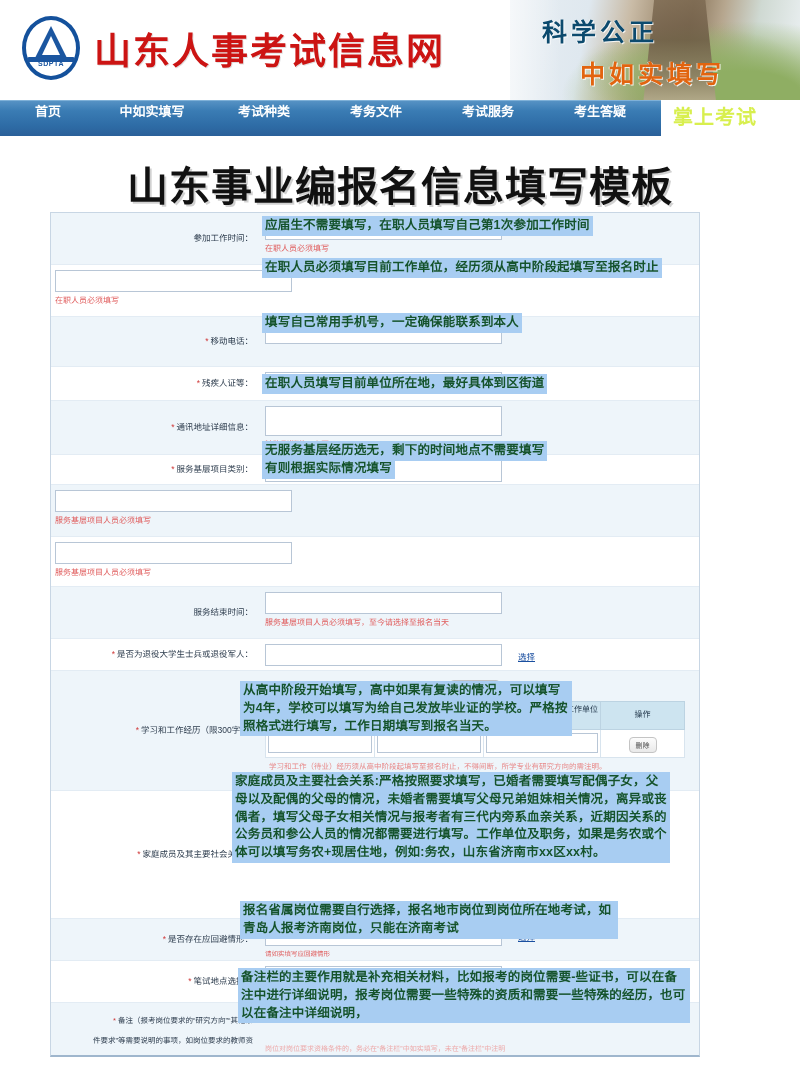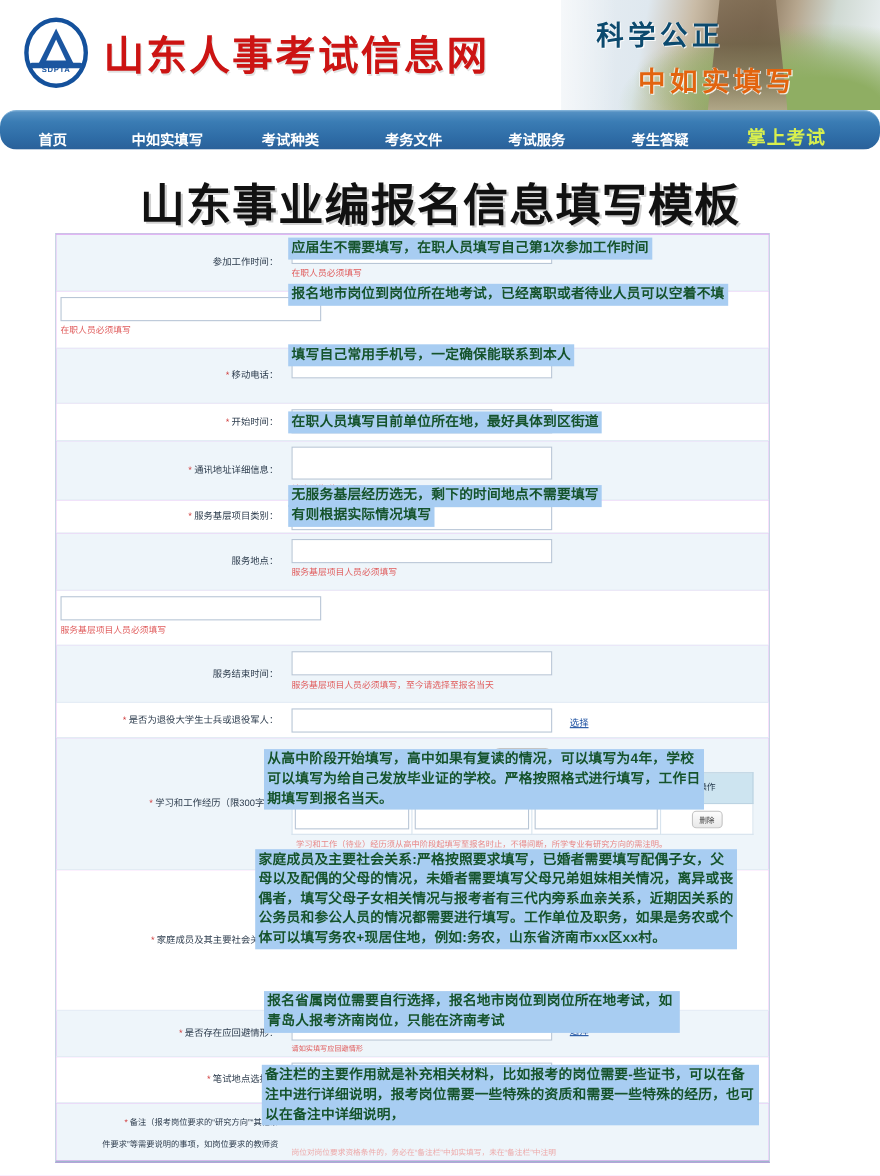--- a/index.html
+++ b/index.html
@@ -76,53 +76,52 @@
   .logo-text{
     margin-left:14px;
     font-family:"DejaVu Serif","Liberation Serif",serif;
     font-size:37px; font-weight:bold; color:#cc1413; letter-spacing:2px;
     text-shadow:1px 1px 0 rgba(0,0,0,.12);
     white-space:nowrap;
   }
 
   
   .nav{
-    width:800px; height:36px;
+    width:661px; height:36px;
     background:linear-gradient(180deg,#5692c4 0%,#3a7cb4 28%,#2e6ca6 70%,#2a6099 100%);
-    display:flex; align-items:flex-end; color:#fff;
+    display:flex; align-items:flex-start; color:#fff;
     border-top:1px solid #7fb1d8;
-    border-radius:15px;
   }
   .nav-item{
     flex:0 0 auto; font-size:13px; font-weight:bold; color:#ffffff;
     padding:0 6px; white-space:nowrap;
     font-family:"DejaVu Serif","Liberation Serif",serif;
   }
   .nav-item.home{ width:96px; text-align:center; }
   .nav-item.normal{ width:112px; text-align:center; }
   .nav-item.highlight{
-    color:#d8ef4e; font-size:17px; letter-spacing:1px; width:118px; text-align:center;
+    color:#d8ef4e; font-size:20px; letter-spacing:1px; width:118px; text-align:center;
   }
 
   
   .page-title{
     width:800px; text-align:center;
     font-family:"DejaVu Sans","Liberation Sans",sans-serif;
     font-weight:bold; font-size:41px; color:#111;
     letter-spacing:1px;
     padding:17px 0 14px 0;
     text-shadow:2px 2px 0 rgba(0,0,0,.18);
   }
 
   
   .form-frame{
     position:absolute; left:50px; top:212px; width:650px; height:845px;
     border-left:1px solid #c8d6e4; border-right:1px solid #c8d6e4;
     border-top:1px solid #c8d6e4; border-bottom:2px solid #9fb6cd;
-    background:#d946ef; overflow:hidden;
+    background:#84cc16; overflow:hidden;
   }
   .row{
     display:flex; width:100%;
     border-bottom:1px solid #e3ecf4;
     min-height:28px;
   }
   .row.alt{ background:#eef5fa; }
   .row.white{ background:#ffffff; }
   .cell-label{
     flex:0 0 210px; padding:6px 8px 6px 4px;
@@ -244,21 +243,21 @@
       <span>移动电话：</span>
     </div>
     <div class="cell-field">
       <span class="inp"></span>
     </div>
   </div>
 
   <div class="row white" style="height:34px;">
     <div class="cell-label">
       <span class="req">*</span>
-      <span>开始时间：</span>
+      <span>残疾人证等：</span>
     </div>
     <div class="cell-field">
       <span class="inp"></span>
       <span class="pick">选择</span>
     </div>
   </div>
 
   <div class="row alt" style="height:54px;">
     <div class="cell-label">
       <span class="req">*</span>
@@ -274,21 +273,20 @@
     <div class="cell-label">
       <span class="req">*</span>
       <span>服务基层项目类别：</span>
     </div>
     <div class="cell-field">
       <span class="inp"></span>
     </div>
   </div>
 
   <div class="row alt" style="height:52px;">
-    <div class="cell-label">服务地点：</div>
     <div class="cell-field">
       <span class="inp"></span>
       <div class="hint">服务基层项目人员必须填写</div>
     </div>
   </div>
 
   <div class="row white" style="height:50px;">
     <div class="cell-field">
       <span class="inp"></span>
       <div class="hint">服务基层项目人员必须填写</div>
@@ -400,25 +398,25 @@
     </div>
     <div class="cell-field" style="padding-right:12px;">
       <div class="hint" style="font-size:7px; margin-top:36px; color:#edaaaa;">岗位对岗位要求资格条件的，务必在“备注栏”中如实填写，未在“备注栏”中注明</div>
 
     </div>
   </div>
 
 </div>
 
 <div class="anno" style="left:262px; top:216px;">应届生不需要填写，在职人员填写自己第1次参加工作时间</div>
-<div class="anno" style="left:262px; top:258px;">报名地市岗位到岗位所在地考试，已经离职或者待业人员可以空着不填</div>
+<div class="anno" style="left:262px; top:258px;">在职人员必须填写目前工作单位，经历须从高中阶段起填写至报名时止</div>
 <div class="anno" style="left:262px; top:313px;">填写自己常用手机号，一定确保能联系到本人</div>
 <div class="anno" style="left:262px; top:374px;">在职人员填写目前单位所在地，最好具体到区街道</div>
 <div class="anno" style="left:262px; top:441px;">无服务基层经历选无，剩下的时间地点不需要填写</div>
 <div class="anno" style="left:262px; top:459px;">有则根据实际情况填写</div>
 
-<div class="anno wrap" style="left:240px; top:681px; width:400px;">从高中阶段开始填写，高中如果有复读的情况，可以填写为4年，学校可以填写为给自己发放毕业证的学校。严格按照格式进行填写，工作日期填写到报名当天。</div>
+<div class="anno wrap" style="left:240px; top:681px; width:332px;">从高中阶段开始填写，高中如果有复读的情况，可以填写为4年，学校可以填写为给自己发放毕业证的学校。严格按照格式进行填写，工作日期填写到报名当天。</div>
 
 <div class="anno wrap" style="left:232px; top:772px; width:438px;">家庭成员及主要社会关系:严格按照要求填写，已婚者需要填写配偶子女，父母以及配偶的父母的情况，未婚者需要填写父母兄弟姐妹相关情况，离异或丧偶者，填写父母子女相关情况与报考者有三代内旁系血亲关系，近期因关系的公务员和参公人员的情况都需要进行填写。工作单位及职务，如果是务农或个体可以填写务农+现居住地，例如:务农，山东省济南市xx区xx村。</div>
 
 <div class="anno wrap" style="left:240px; top:901px; width:378px;">报名省属岗位需要自行选择，报名地市岗位到岗位所在地考试，如青岛人报考济南岗位，只能在济南考试</div>
 
 <div class="anno wrap" style="left:238px; top:968px; width:452px;">备注栏的主要作用就是补充相关材料，比如报考的岗位需要-些证书，可以在备注中进行详细说明，报考岗位需要一些特殊的资质和需要一些特殊的经历，也可以在备注中详细说明，</div>
 
 </body></html>

